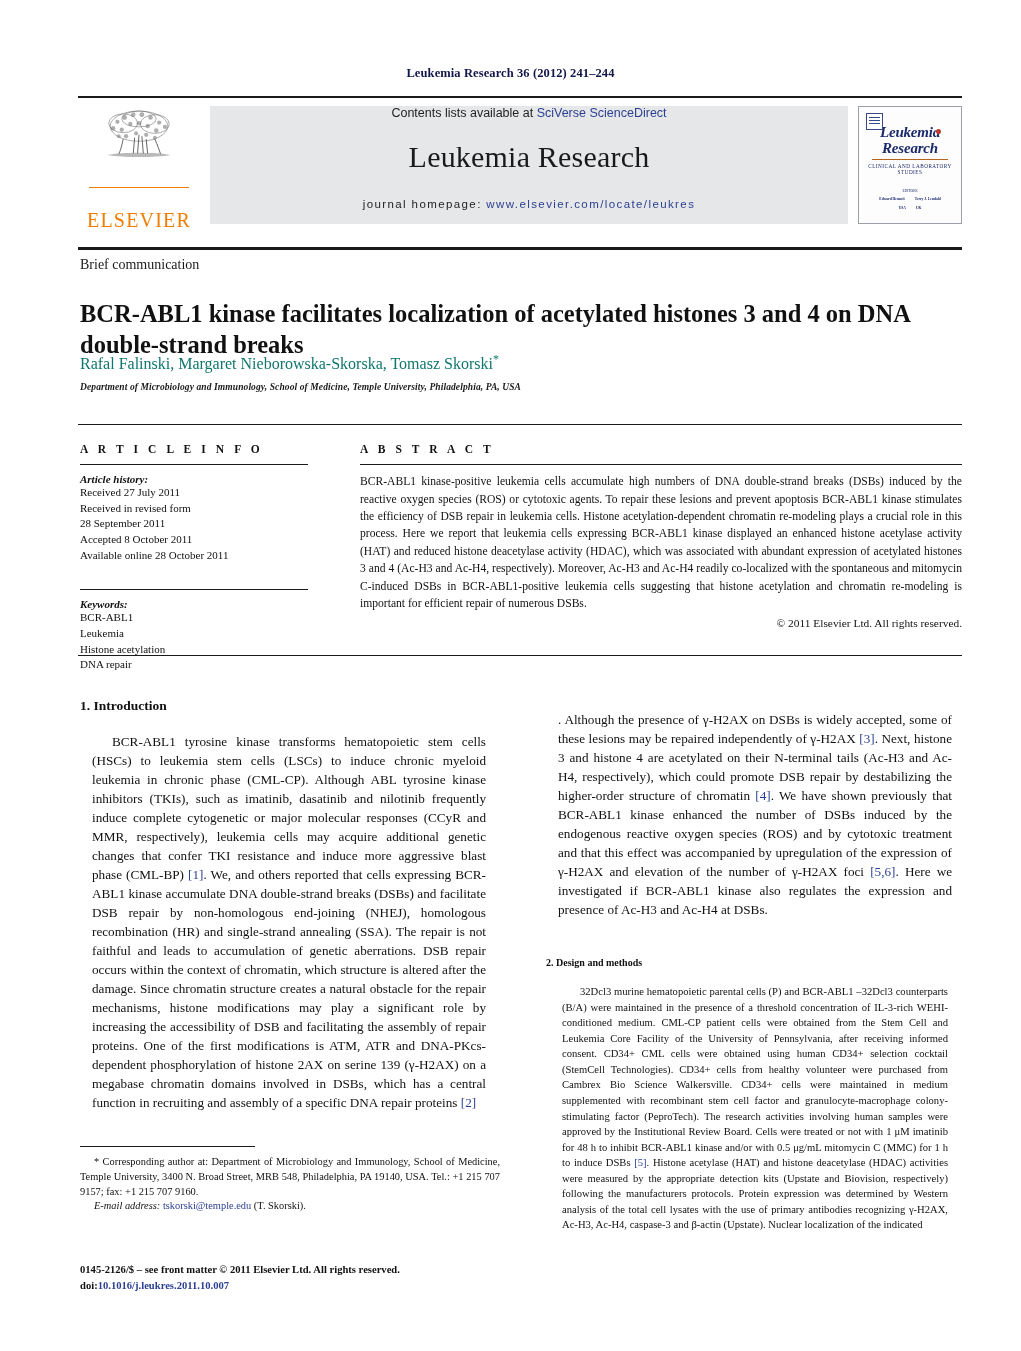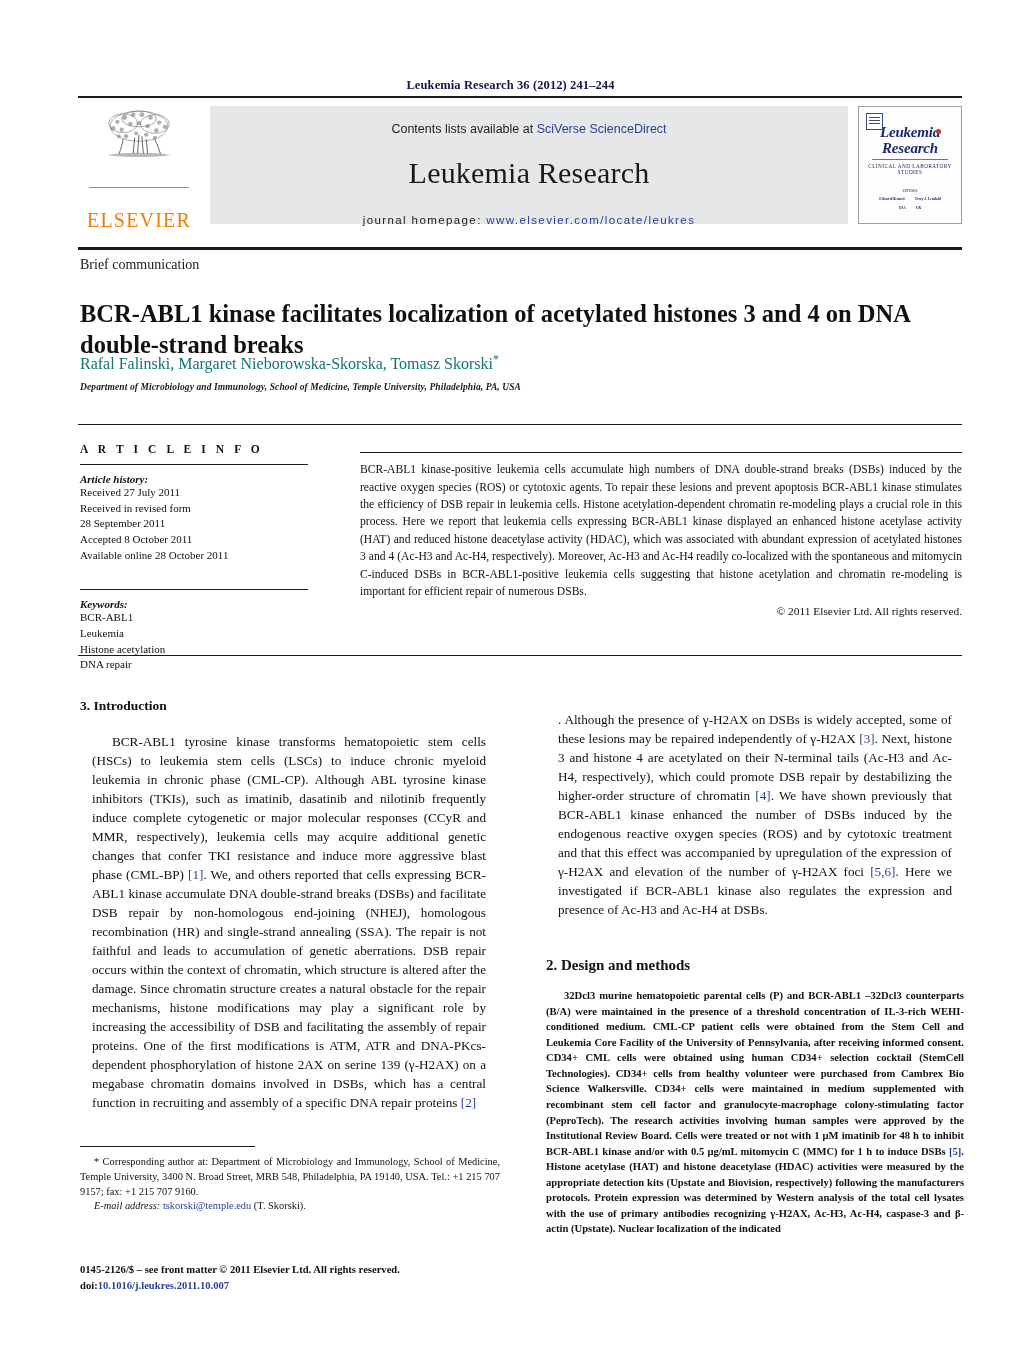--- a/index.html
+++ b/index.html
@@ -26,21 +26,20 @@
     position: absolute;
     top: 66px;
     left: 0;
     width: 1021px;
     text-align: center;
     font-family: "Liberation Serif", serif;
     font-weight: bold;
     font-size: 12.5px;
     letter-spacing: 0.1px;
     color: #12164a;
-    margin-top: 12px;
   }
 
   
   .masthead {
     position: absolute;
     top: 96px;
     left: 78px;
     width: 884px;
     height: 134px;
     border-top: 2.5px solid #1a1a1a;
@@ -82,21 +81,21 @@
   }
 
   .journal-band {
     flex: 1 1 auto;
     margin: 8px 10px 6px 10px;
     background: #e6e7e8;
     display: flex;
     flex-direction: column;
     align-items: center;
     justify-content: flex-start;
-    padding-top: 16px;
+    padding-top: 0;
     box-sizing: border-box;
   }
   .contents-line {
     font-family: "Liberation Sans", sans-serif;
     font-size: 12.5px;
     color: #232323;
   }
   .contents-line .sd {
     color: #2b3f92;
   }
@@ -322,41 +321,40 @@
   }
   .col { width: 418px; }
   .sec-head {
     font-family: "Liberation Serif", serif;
     font-weight: bold;
     font-size: 13.5px;
     color: #111111;
     margin-bottom: 18px;
   }
   .sec-head.small {
-    font-size: 15px;
+    font-size: 10px;
     margin-bottom: 14px;
   }
   p.body-text {
     margin: 12px;
     font-family: "Liberation Serif", serif;
     font-size: 13.2px;
     line-height: 1.44;
     text-align: justify;
     color: #111111;
     text-indent: 20px;
   }
   p.small-text {
-    margin: 0;
+    margin: 16px;
     font-family: "Liberation Serif", serif;
     font-size: 10.6px;
     line-height: 1.47;
     text-align: justify;
     color: #111111;
     text-indent: 18px;
-    font-weight: bold;
   }
   .ref { color: #2b3f92; }
   .spacer-sec { height: 26px; }
 
   
   .footnote-rule {
     position: absolute;
     left: 80px;
     top: 1146px;
     width: 175px;
@@ -500,31 +498,32 @@
       <div class="info-gap"></div>
       <div class="hr-thin"></div>
       <div class="info-label">Keywords:</div>
       <div class="info-line">BCR-ABL1</div>
       <div class="info-line">Leukemia</div>
       <div class="info-line">Histone acetylation</div>
       <div class="info-line">DNA repair</div>
     </div>
 
     <div class="col-abstract">
+      <div class="smallcaps-head">A B S T R A C T</div>
       <div class="hr-thin"></div>
       <div class="abstract-body">BCR-ABL1 kinase-positive leukemia cells accumulate high numbers of DNA double-strand breaks (DSBs) induced by the reactive oxygen species (ROS) or cytotoxic agents. To repair these lesions and prevent apoptosis BCR-ABL1 kinase stimulates the efficiency of DSB repair in leukemia cells. Histone acetylation-dependent chromatin re-modeling plays a crucial role in this process. Here we report that leukemia cells expressing BCR-ABL1 kinase displayed an enhanced histone acetylase activity (HAT) and reduced histone deacetylase activity (HDAC), which was associated with abundant expression of acetylated histones 3 and 4 (Ac-H3 and Ac-H4, respectively). Moreover, Ac-H3 and Ac-H4 readily co-localized with the spontaneous and mitomycin C-induced DSBs in BCR-ABL1-positive leukemia cells suggesting that histone acetylation and chromatin re-modeling is important for efficient repair of numerous DSBs.</div>
       <div class="abstract-copy">© 2011 Elsevier Ltd. All rights reserved.</div>
     </div>
 
   </div>
 
   <div class="body-cols">
 
     <div class="col">
-      <div class="sec-head">3. Introduction</div>
+      <div class="sec-head">1. Introduction</div>
       <p class="body-text"><span>BCR-ABL1 tyrosine kinase transforms hematopoietic stem cells (HSCs) to leukemia stem cells (LSCs) to induce chronic myeloid leukemia in chronic phase (CML-CP). Although ABL tyrosine kinase inhibitors (TKIs), such as imatinib, dasatinib and nilotinib frequently induce complete cytogenetic or major molecular responses (CCyR and MMR, respectively), leukemia cells may acquire additional genetic changes that confer TKI resistance and induce more aggressive blast phase (CML-BP) </span><span class="ref">[1]</span><span>. We, and others reported that cells expressing BCR-ABL1 kinase accumulate DNA double-strand breaks (DSBs) and facilitate DSB repair by non-homologous end-joining (NHEJ), homologous recombination (HR) and single-strand annealing (SSA). The repair is not faithful and leads to accumulation of genetic aberrations. DSB repair occurs within the context of chromatin, which structure is altered after the damage. Since chromatin structure creates a natural obstacle for the repair mechanisms, histone modifications may play a significant role by increasing the accessibility of DSB and facilitating the assembly of repair proteins. One of the first modifications is ATM, ATR and DNA-PKcs-dependent phosphorylation of histone 2AX on serine 139 (γ-H2AX) on a megabase chromatin domains involved in DSBs, which has a central function in recruiting and assembly of a specific DNA repair proteins </span><span class="ref">[2]</span></p>
     </div>
 
     <div class="col">
       <p class="body-text" style="text-indent:0;"><span>. Although the presence of γ-H2AX on DSBs is widely accepted, some of these lesions may be repaired independently of γ-H2AX </span><span class="ref">[3]</span><span>. Next, histone 3 and histone 4 are acetylated on their N-terminal tails (Ac-H3 and Ac-H4, respectively), which could promote DSB repair by destabilizing the higher-order structure of chromatin </span><span class="ref">[4]</span><span>. We have shown previously that BCR-ABL1 kinase enhanced the number of DSBs induced by the endogenous reactive oxygen species (ROS) and by cytotoxic treatment and that this effect was accompanied by upregulation of the expression of γ-H2AX and elevation of the number of γ-H2AX foci </span><span class="ref">[5,6]</span><span>. Here we investigated if BCR-ABL1 kinase also regulates the expression and presence of Ac-H3 and Ac-H4 at DSBs.</span></p>
       <div class="spacer-sec"></div>
       <div class="sec-head small">2. Design and methods</div>
       <p class="small-text"><span>32Dcl3 murine hematopoietic parental cells (P) and BCR-ABL1 –32Dcl3 counterparts (B/A) were maintained in the presence of a threshold concentration of IL-3-rich WEHI-conditioned medium. CML-CP patient cells were obtained from the Stem Cell and Leukemia Core Facility of the University of Pennsylvania, after receiving informed consent. CD34+ CML cells were obtained using human CD34+ selection cocktail (StemCell Technologies). CD34+ cells from healthy volunteer were purchased from Cambrex Bio Science Walkersville. CD34+ cells were maintained in medium supplemented with recombinant stem cell factor and granulocyte-macrophage colony-stimulating factor (PeproTech). The research activities involving human samples were approved by the Institutional Review Board. Cells were treated or not with 1 μM imatinib for 48 h to inhibit BCR-ABL1 kinase and/or with 0.5 μg/mL mitomycin C (MMC) for 1 h to induce DSBs </span><span class="ref">[5]</span><span>. Histone acetylase (HAT) and histone deacetylase (HDAC) activities were measured by the appropriate detection kits (Upstate and Biovision, respectively) following the manufacturers protocols. Protein expression was determined by Western analysis of the total cell lysates with the use of primary antibodies recognizing γ-H2AX, Ac-H3, Ac-H4, caspase-3 and β-actin (Upstate). Nuclear localization of the indicated</span></p>
     </div>
 

